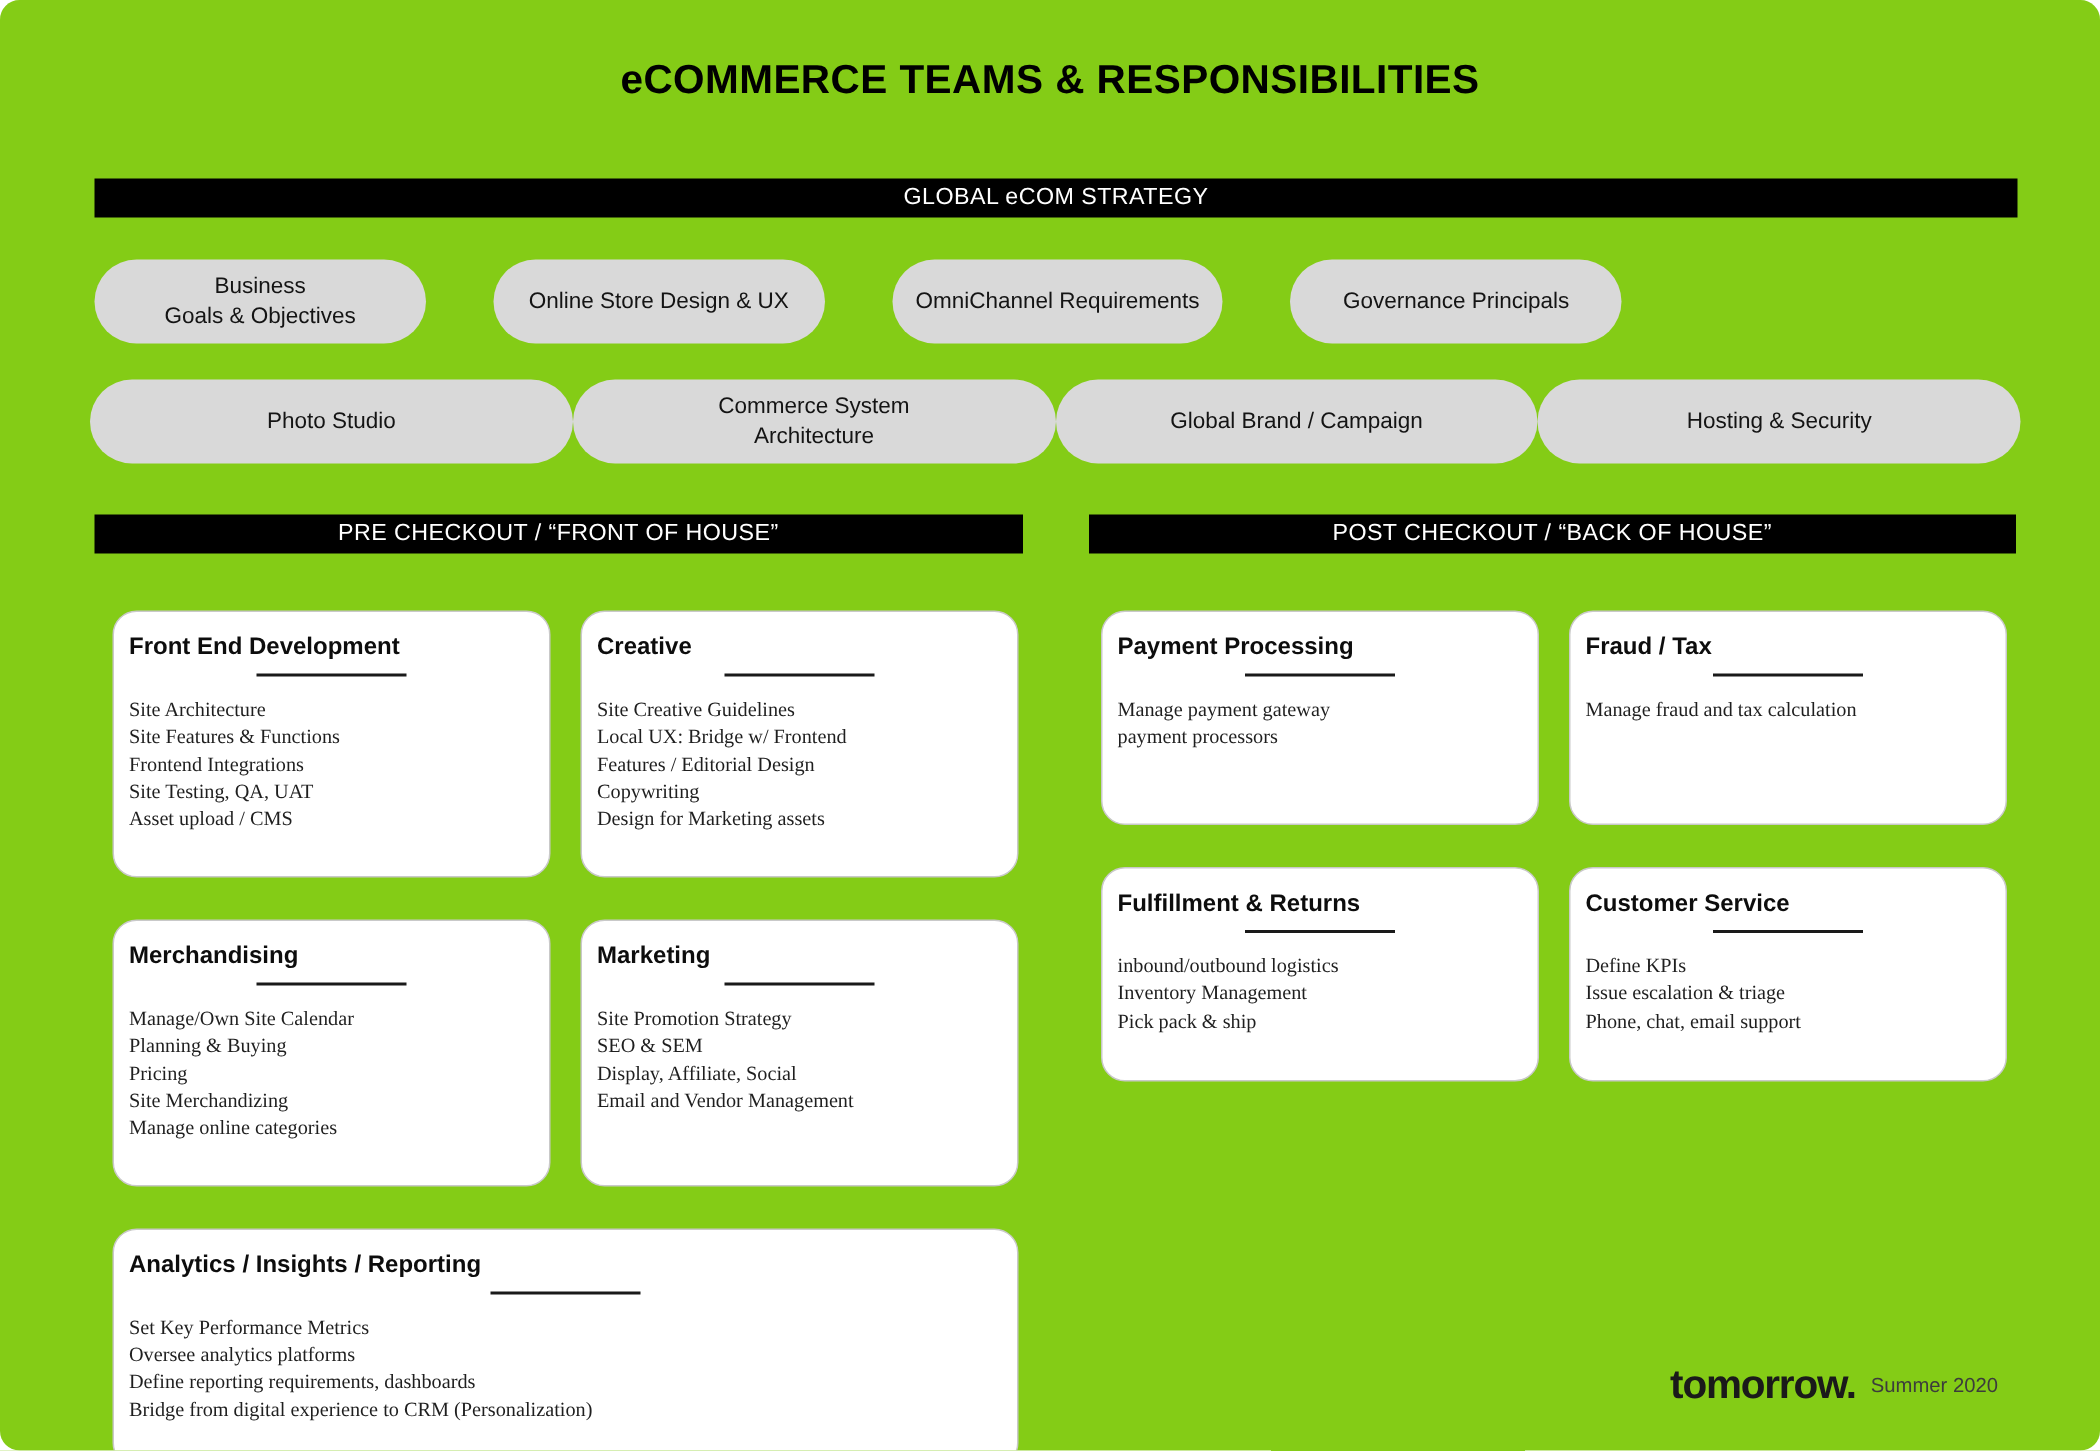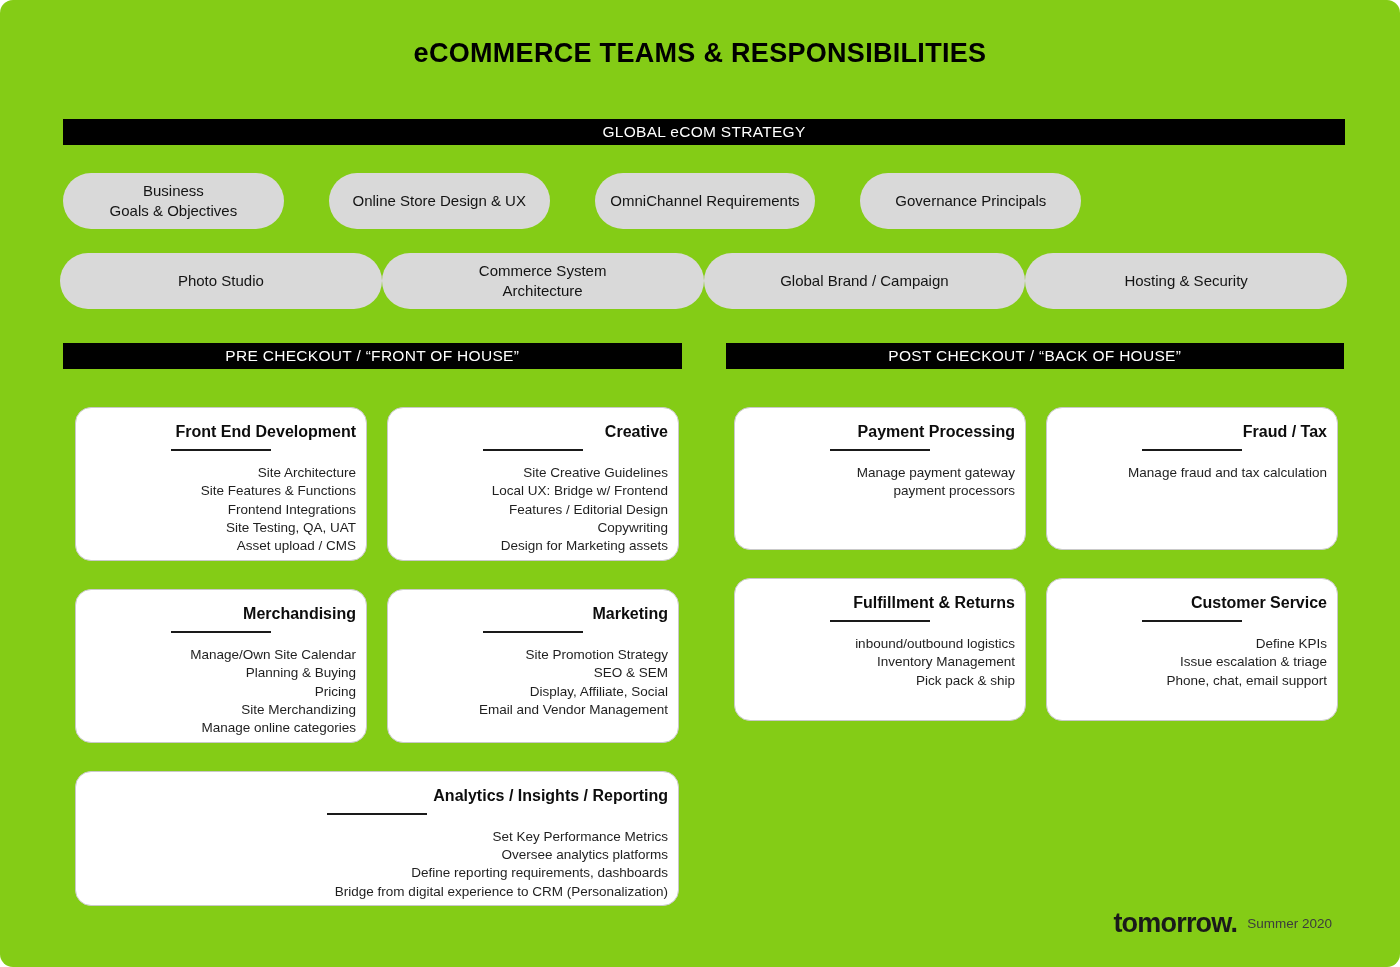--- a/index.html
+++ b/index.html
@@ -77,39 +77,40 @@
     display:flex;flex-direction:column;
     gap:28px;
   }
   .card-row{display:flex;gap:20px;}
   .card{
     flex:1;
     background:#ffffff;
     border:1px solid var(--card-border);
     border-radius:16px;
     min-height:143px;
-    padding:15px 10px 4px;
-    text-align:right;
+    padding:15px 10px 28px;
+    text-align:left;
   }
   .card-analytics{min-height:132px;}
   .card-title{
     font-size:16px;
     font-weight:bold;
     color:#0d0d0d;
   }
   .card-underline{
     width:100px;height:2px;
     background:#1a1a1a;
     margin:8px auto 13px;
   }
   .card-items{
     font-size:13.5px;
     line-height:1.36;
     color:#1f1f1f;
     white-space:pre-line;
+    font-family:Liberation Serif, serif;
   }
   .footer{
     position:absolute;
     right:68px;top:908px;
     display:flex;align-items:center;gap:10px;
   }
   .footer-logo{
     font-size:27px;
     font-weight:bold;
     letter-spacing:-0.8px;

